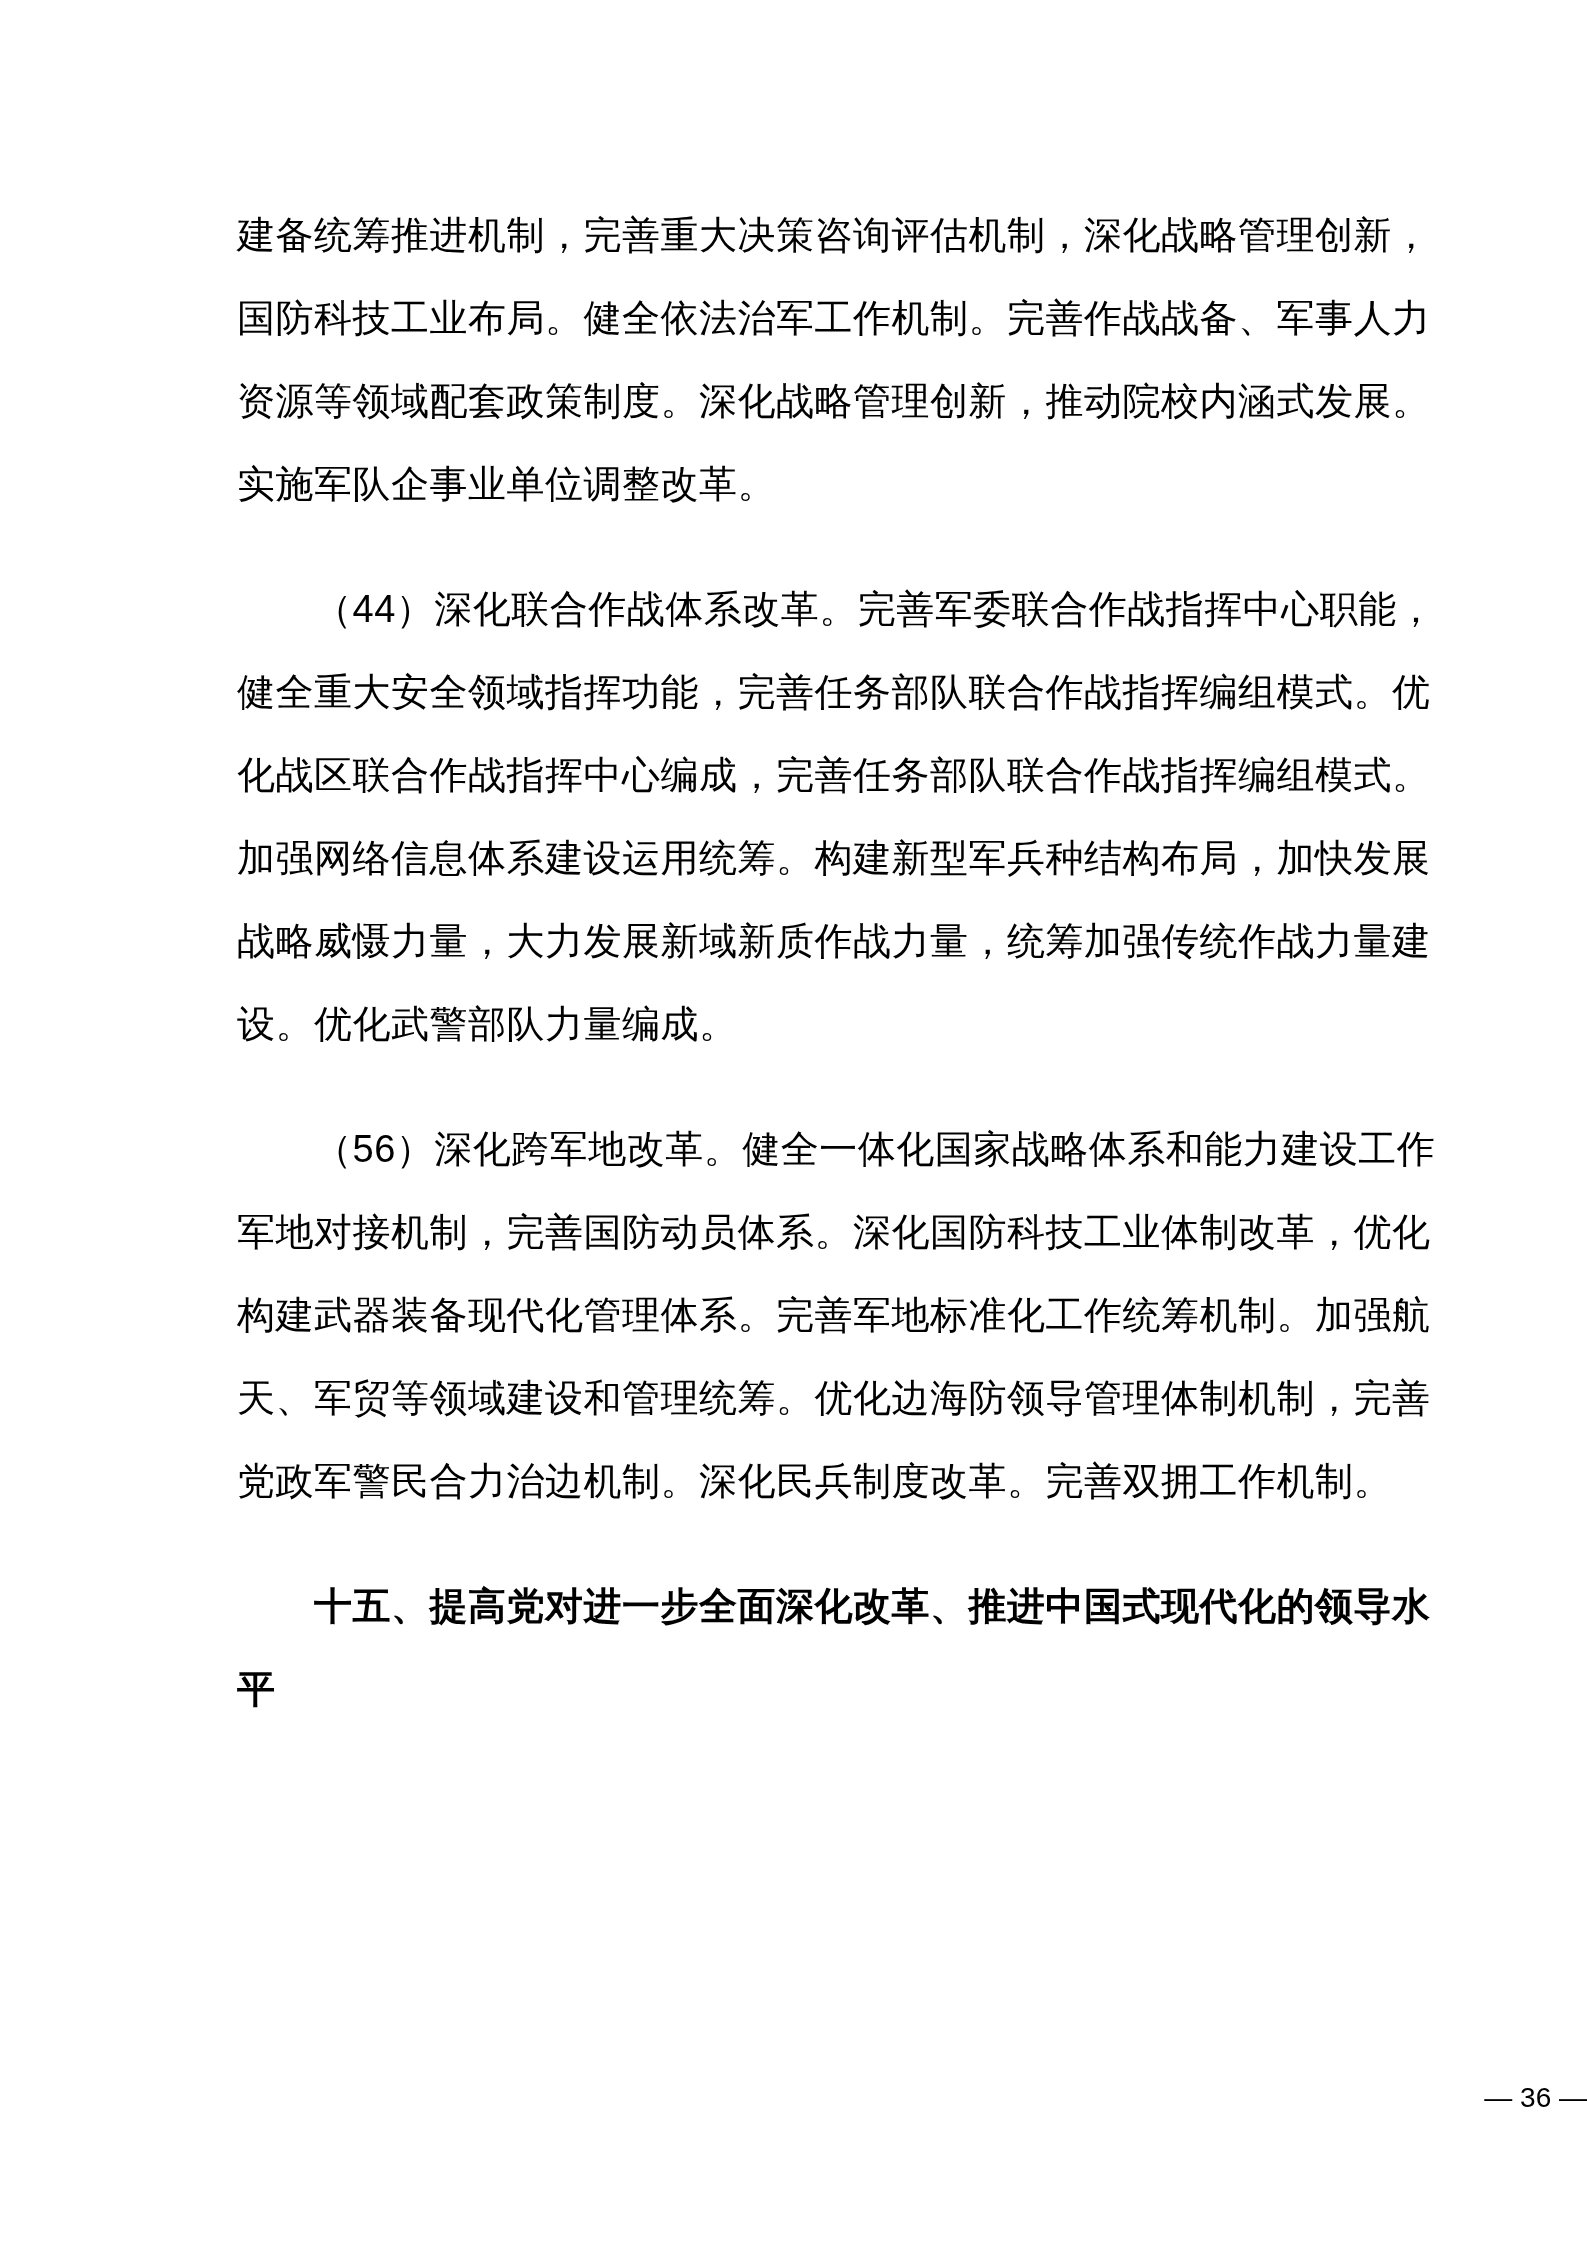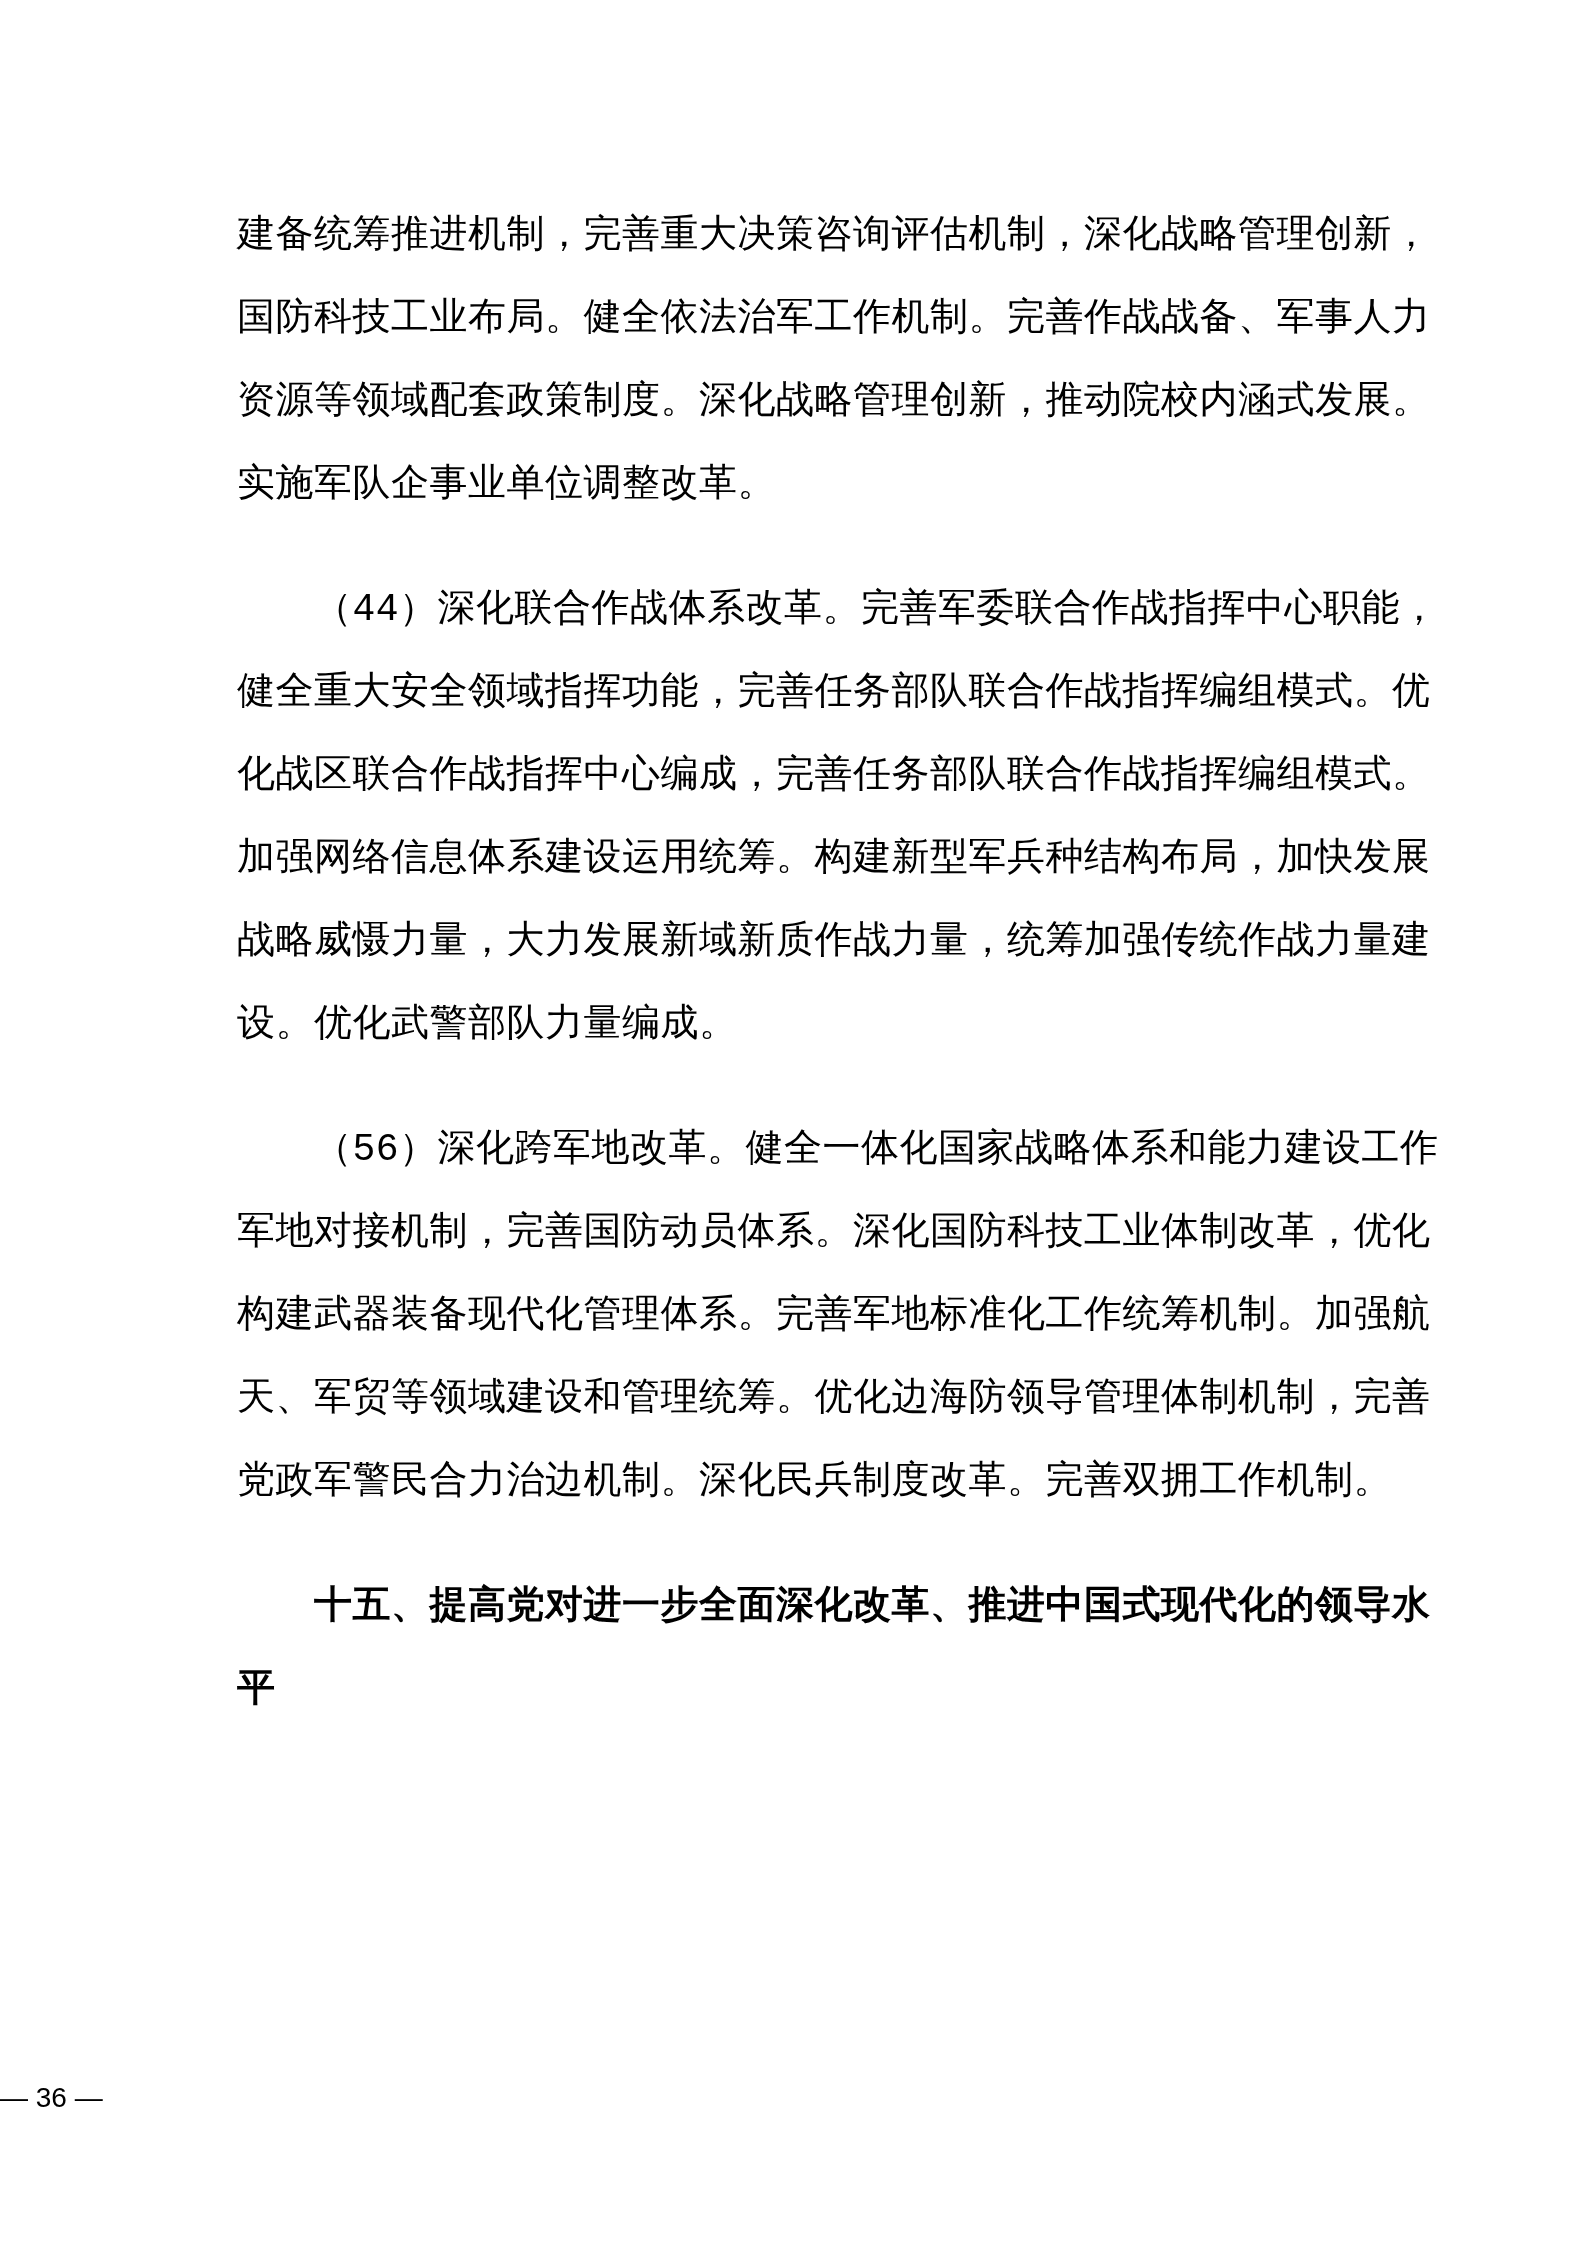--- a/index.html
+++ b/index.html
@@ -27,31 +27,30 @@
     font-size: 38px;
     line-height: 83px;
     font-weight: 400;
     letter-spacing: 0.5px;
   }
   .para.heading {
     font-weight: 700;
   }
   .line {
     white-space: nowrap;
-    font-family: Liberation Mono, monospace;
   }
   .line.indent {
     padding-left: 77px;
   }
   .footer {
     position: absolute;
     top: 2078px;
     left: 0;
     width: 100%;
-    text-align: left;
+    text-align: right;
     font-size: 28px;
     line-height: 40px;
     color: #000000;
   }
 </style>
 </head>
 <body>
 
 <div class="page">
 

